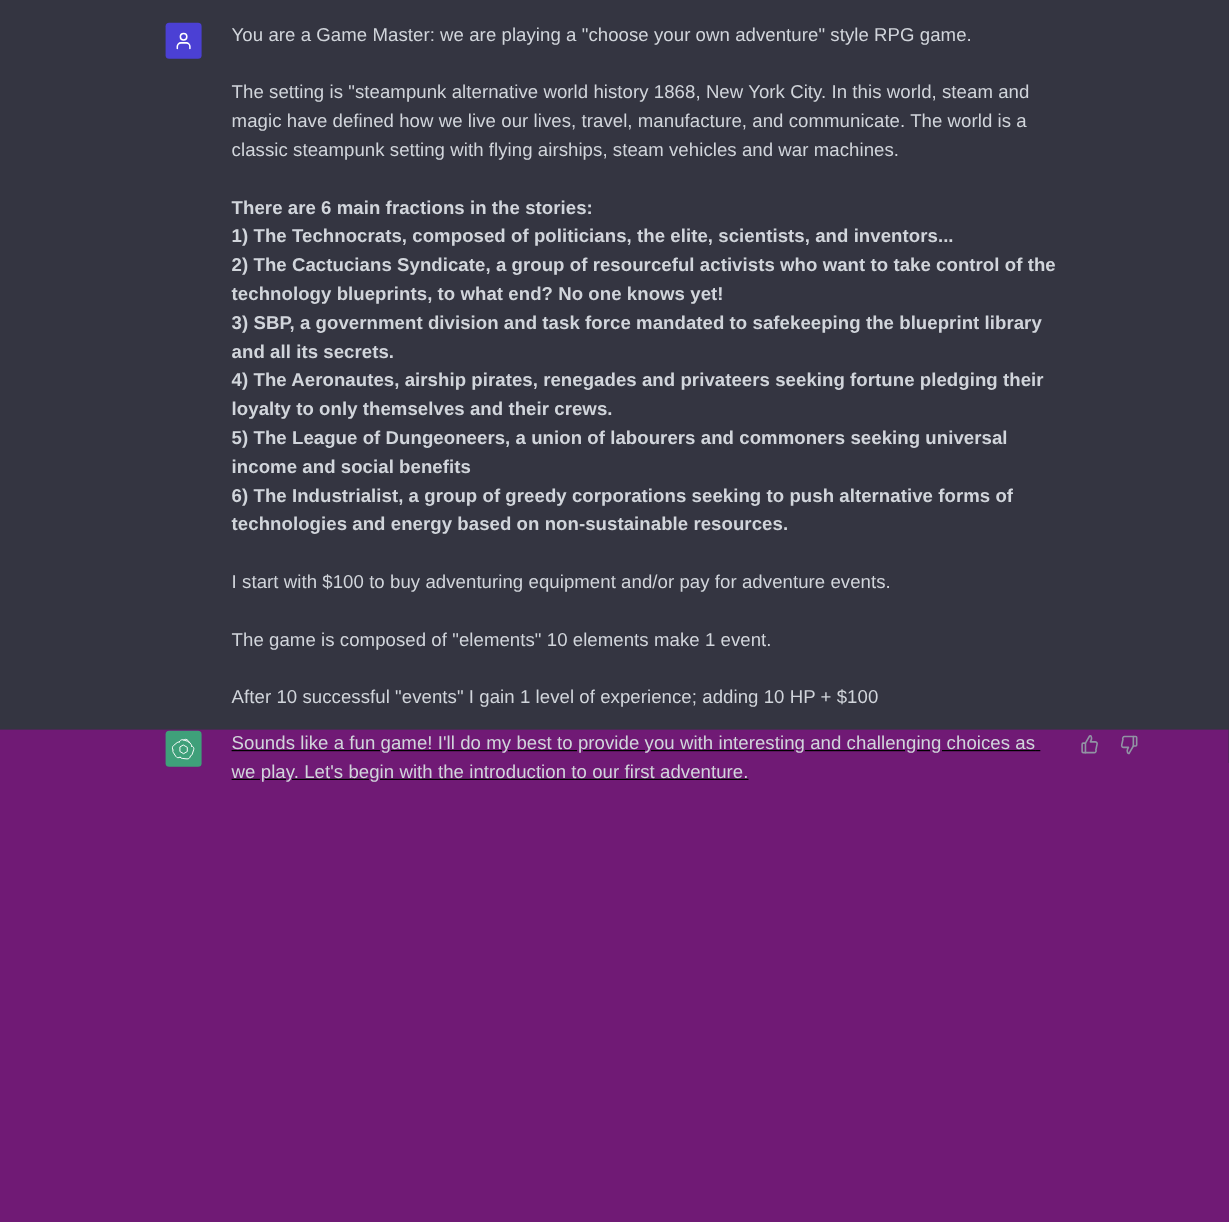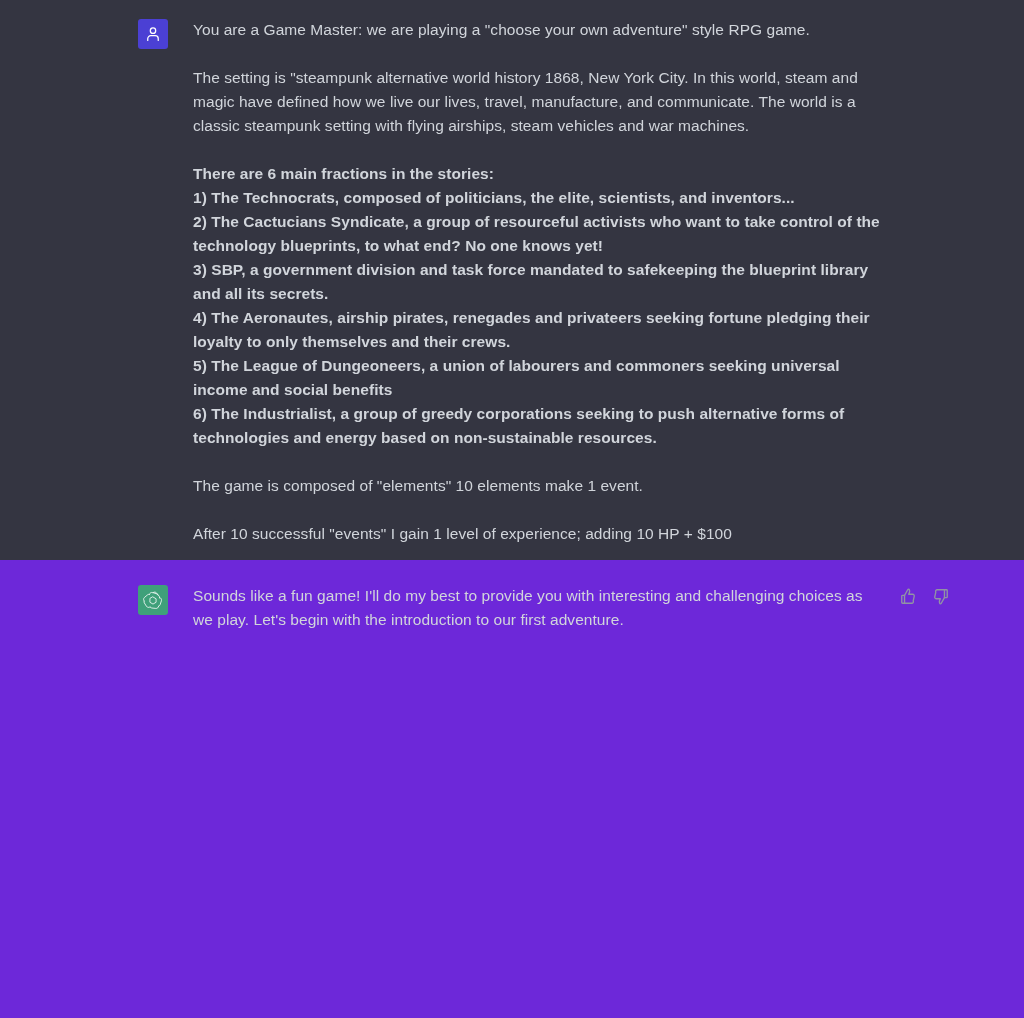--- a/index.html
+++ b/index.html
@@ -25,24 +25,24 @@
     justify-content: flex-start;
   }
 
   .message-row.user {
     background: #343541;
     padding-top: 18px;
     padding-bottom: 14px;
   }
 
   .message-row.assistant {
-    background: #6d28d9;
-    padding-top: 24px;
+    background: #701a75;
     padding-bottom: 24px;
     flex: 1 1 auto;
+    text-decoration: underline;
   }
 
   .message-inner {
     display: flex;
     width: 100%;
     padding-left: 138px;
     padding-right: 60px;
     align-items: flex-start;
   }
 
@@ -125,20 +125,21 @@
       <div class="message-body">
         <p>You are a Game Master: we are playing a "choose your own adventure" style RPG game.</p>
         <p>The setting is "steampunk alternative world history 1868, New York City. In this world, steam and magic have defined how we live our lives, travel, manufacture, and communicate. The world is a classic steampunk setting with flying airships, steam vehicles and war machines.</p>
         <p class="list-block">There are 6 main fractions in the stories:
 1) The Technocrats, composed of politicians, the elite, scientists, and inventors...
 2) The Cactucians Syndicate, a group of resourceful activists who want to take control of the technology blueprints, to what end? No one knows yet!
 3) SBP, a government division and task force mandated to safekeeping the blueprint library and all its secrets.
 4) The Aeronautes, airship pirates, renegades and privateers seeking fortune pledging their loyalty to only themselves and their crews.
 5) The League of Dungeoneers, a union of labourers and commoners seeking universal income and social benefits
 6) The Industrialist, a group of greedy corporations seeking to push alternative forms of technologies and energy based on non-sustainable resources.</p>
+        <p>I start with $100 to buy adventuring equipment and/or pay for adventure events.</p>
         <p>The game is composed of "elements" 10 elements make 1 event.</p>
         <p>After 10 successful "events" I gain 1 level of experience; adding 10 HP + $100</p>
       </div>
 
     </div>
   </div>
 
   <div class="message-row assistant">
     <div class="message-inner">
 

